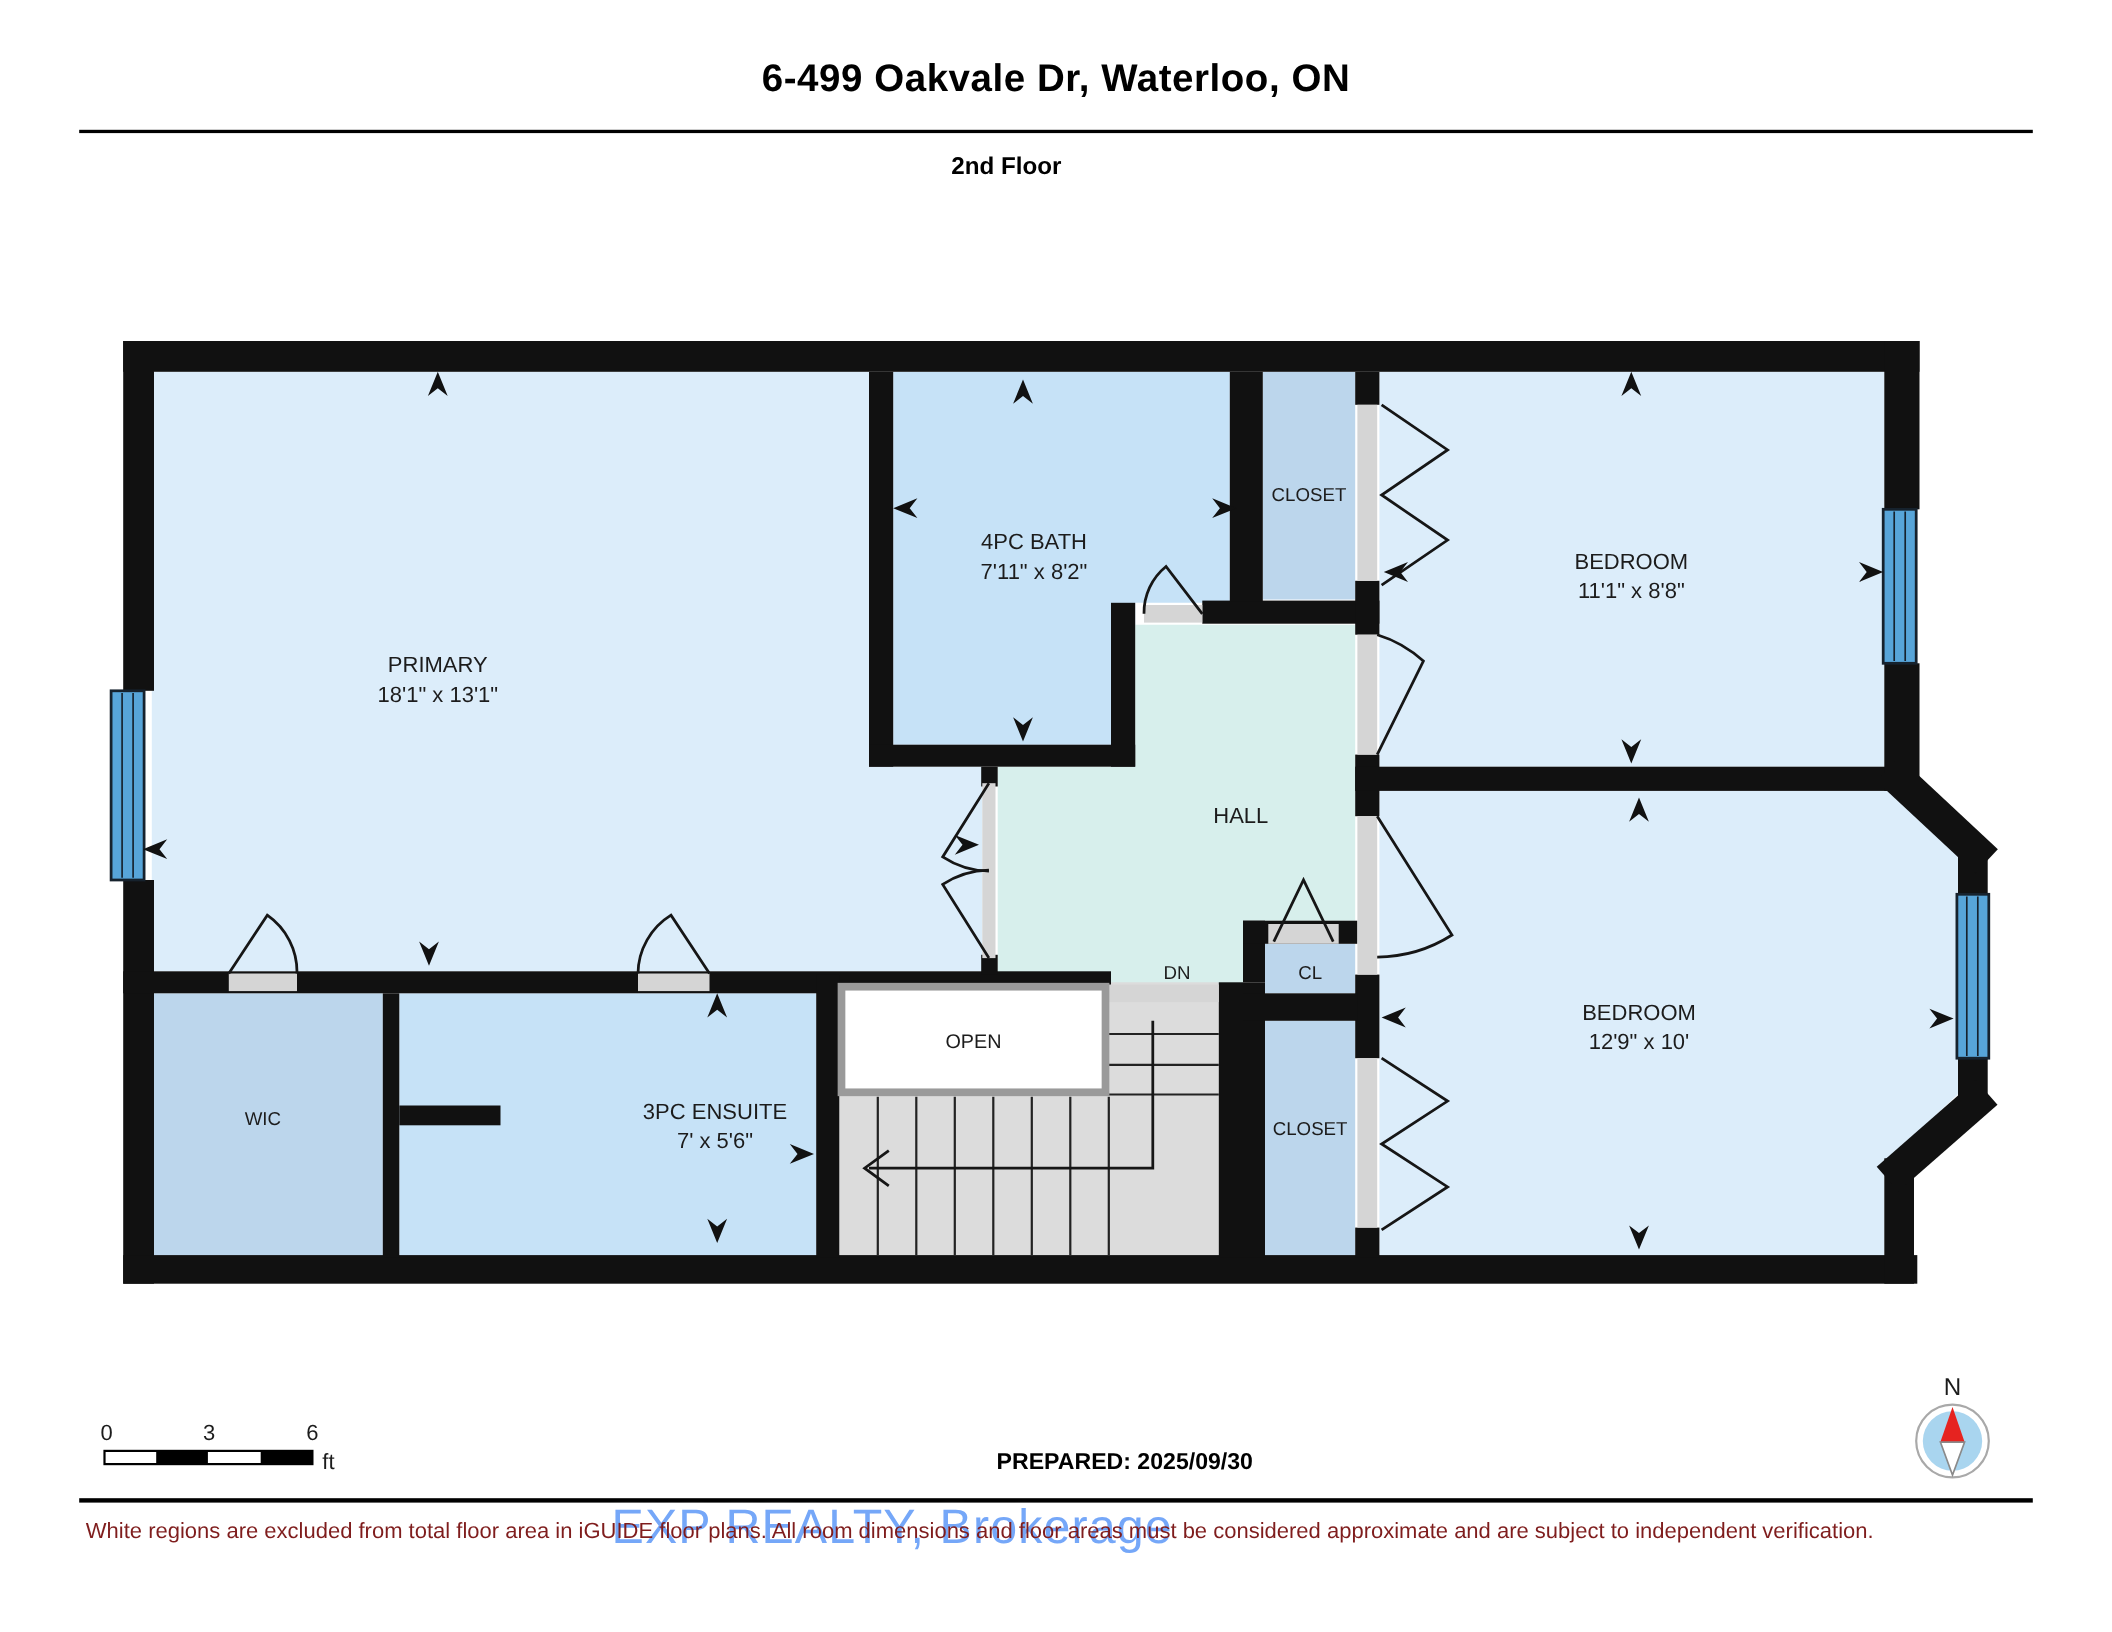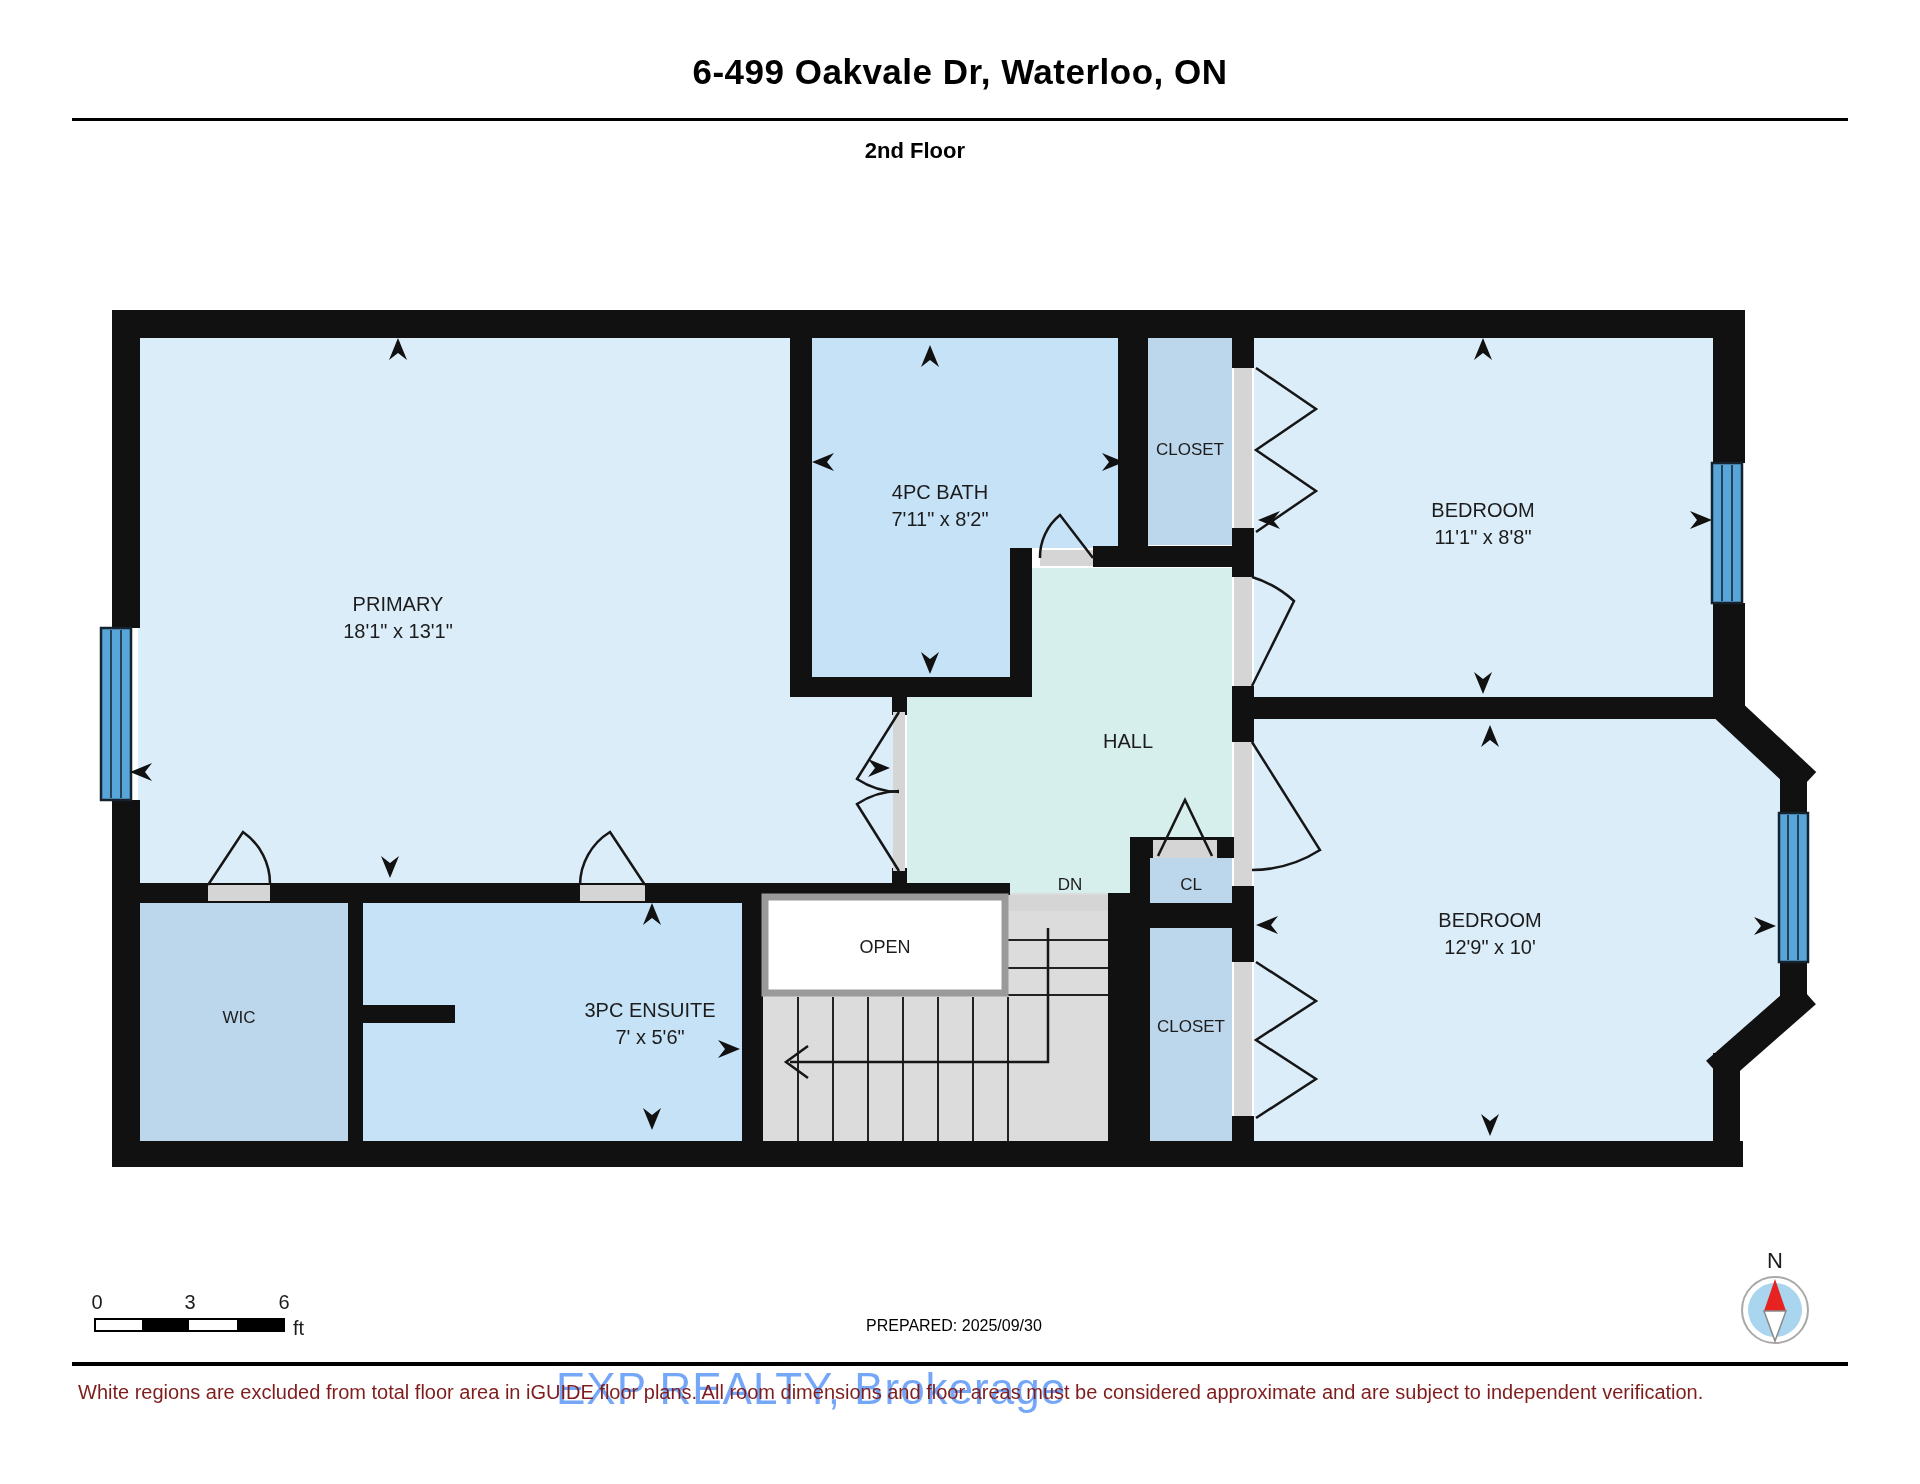--- a/index.html
+++ b/index.html
@@ -11,21 +11,21 @@
   .rule-top{left:72px;top:118px;width:1776px;height:3px;}
   .rule-bottom{left:72px;top:1362px;width:1776px;height:4px;}
   .floor-label{position:absolute;top:138px;left:700px;width:265px;text-align:right;
                font-weight:bold;font-size:22px;}
   .areas{position:absolute;top:138px;left:988px;font-size:22px;line-height:31px;}
   .plan-svg{position:absolute;top:280px;left:0;}
   svg text{font-family:"Liberation Sans",sans-serif;fill:#1c1c1c;}
   .lbl{font-size:20px;}
   .sm{font-size:17px;}
   .open-lbl{font-size:18px;}
-  .prepared{position:absolute;top:1317px;left:866px;font-size:16px;font-weight:normal;}
+  .prepared{position:absolute;top:1317px;left:906px;font-size:21px;font-weight:bold;}
   .scalebar{position:absolute;top:1293px;left:88px;}
   .scalebar text{font-size:20px;}
   .compass{position:absolute;top:1248px;left:1737px;}
   .compass text{font-size:22px;}
   .watermark{position:absolute;top:1364px;left:556px;font-size:44px;letter-spacing:1px;
              color:#3b82f6;opacity:.7;white-space:nowrap;z-index:1;text-shadow:0 0 8px #fff;}
   .disclaimer{position:absolute;top:1381px;left:78px;font-size:20px;color:#7f1d1d;z-index:2;}
 </style>
 </head>
 <body>

